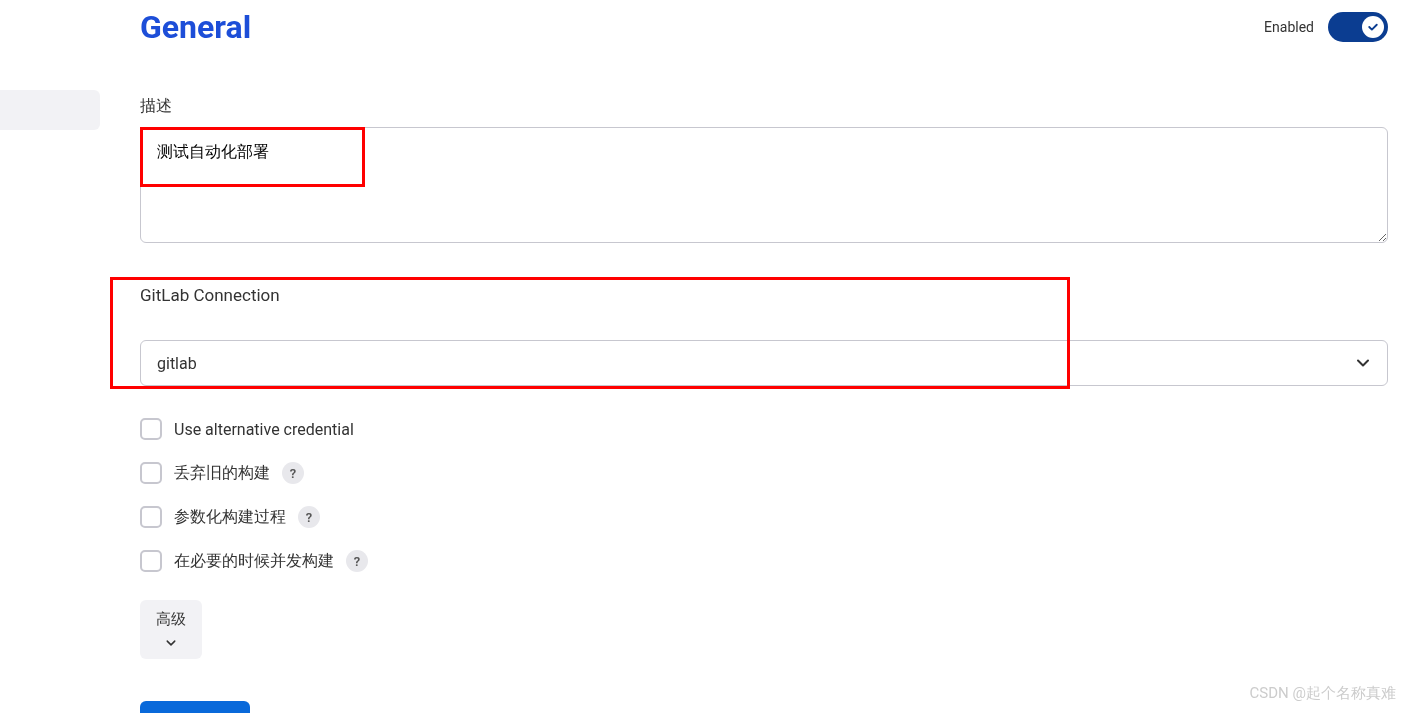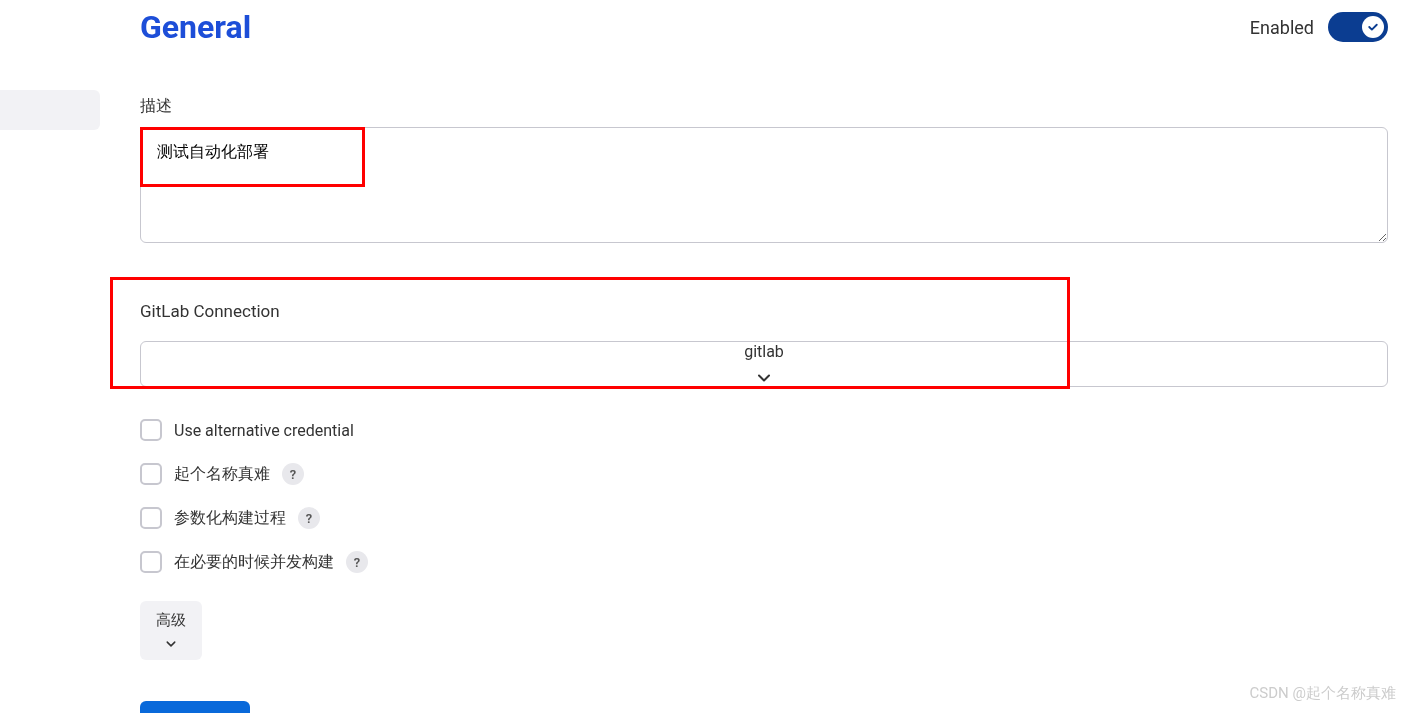--- a/index.html
+++ b/index.html
@@ -42,21 +42,21 @@
       font-size: 32px;
       font-weight: 700;
       color: #1d4ed8;
     }
     .toggle-wrap {
       display: flex;
       align-items: center;
       gap: 14px;
     }
     .toggle-label {
-      font-size: 18px;
+      font-size: 14px;
       color: #333;
     }
     .toggle {
       width: 60px;
       height: 30px;
       background: #0b3d91;
       border-radius: 15px;
       position: relative;
       cursor: pointer;
     }
@@ -129,41 +129,40 @@
       right: -3px;
       width: calc(100% - 288px);
       height: 112px;
       border: 3px solid #ff0000;
       pointer-events: none;
       z-index: 10;
     }
     .gitlab-label {
       font-size: 17px;
       color: #333;
-      margin-bottom: 20px;
+      margin-bottom: 35px;
       display: block;
-      padding-top: 24px;
+      padding-top: 8px;
     }
     .select-wrap {
       position: relative;
       width: 100%;
     }
     .select-box {
       width: 100%;
       height: 46px;
       border: 1px solid #c7c7cf;
       border-radius: 6px;
-      padding: 0 16px;
+      padding: 13px 16px;
       font-size: 16px;
       background: #fff;
       display: flex;
       align-items: center;
       justify-content: space-between;
       cursor: pointer;
-      flex-direction: column;
     }
     .chevron-down {
       width: 16px;
       height: 16px;
     }
     .checkboxes {
       margin-top: 32px;
     }
     .checkbox-row {
       display: flex;
@@ -273,21 +272,21 @@
     </div>
   </div>
 
   <div class="checkboxes">
     <div class="checkbox-row">
       <div class="checkbox"></div>
       <span class="checkbox-label">Use alternative credential</span>
     </div>
     <div class="checkbox-row">
       <div class="checkbox"></div>
-      <span class="checkbox-label">起个名称真难</span>
+      <span class="checkbox-label">丢弃旧的构建</span>
       <span class="help-icon">?</span>
     </div>
     <div class="checkbox-row">
       <div class="checkbox"></div>
       <span class="checkbox-label">参数化构建过程</span>
       <span class="help-icon">?</span>
     </div>
     <div class="checkbox-row">
       <div class="checkbox"></div>
       <span class="checkbox-label">在必要的时候并发构建</span>

